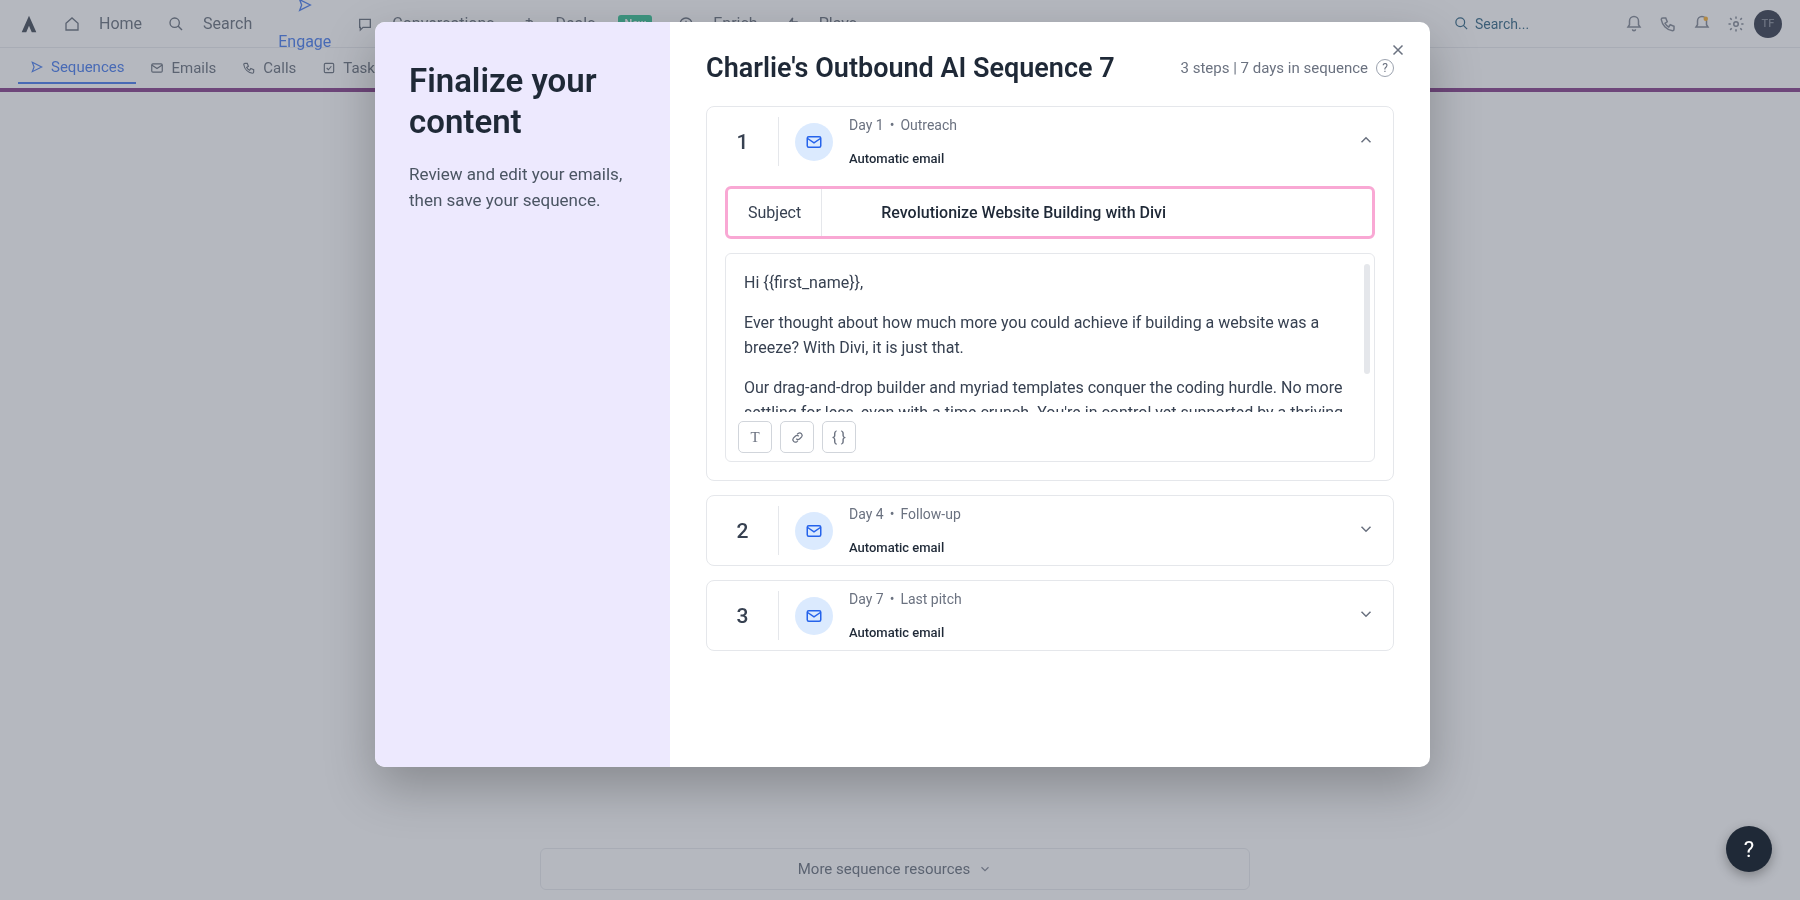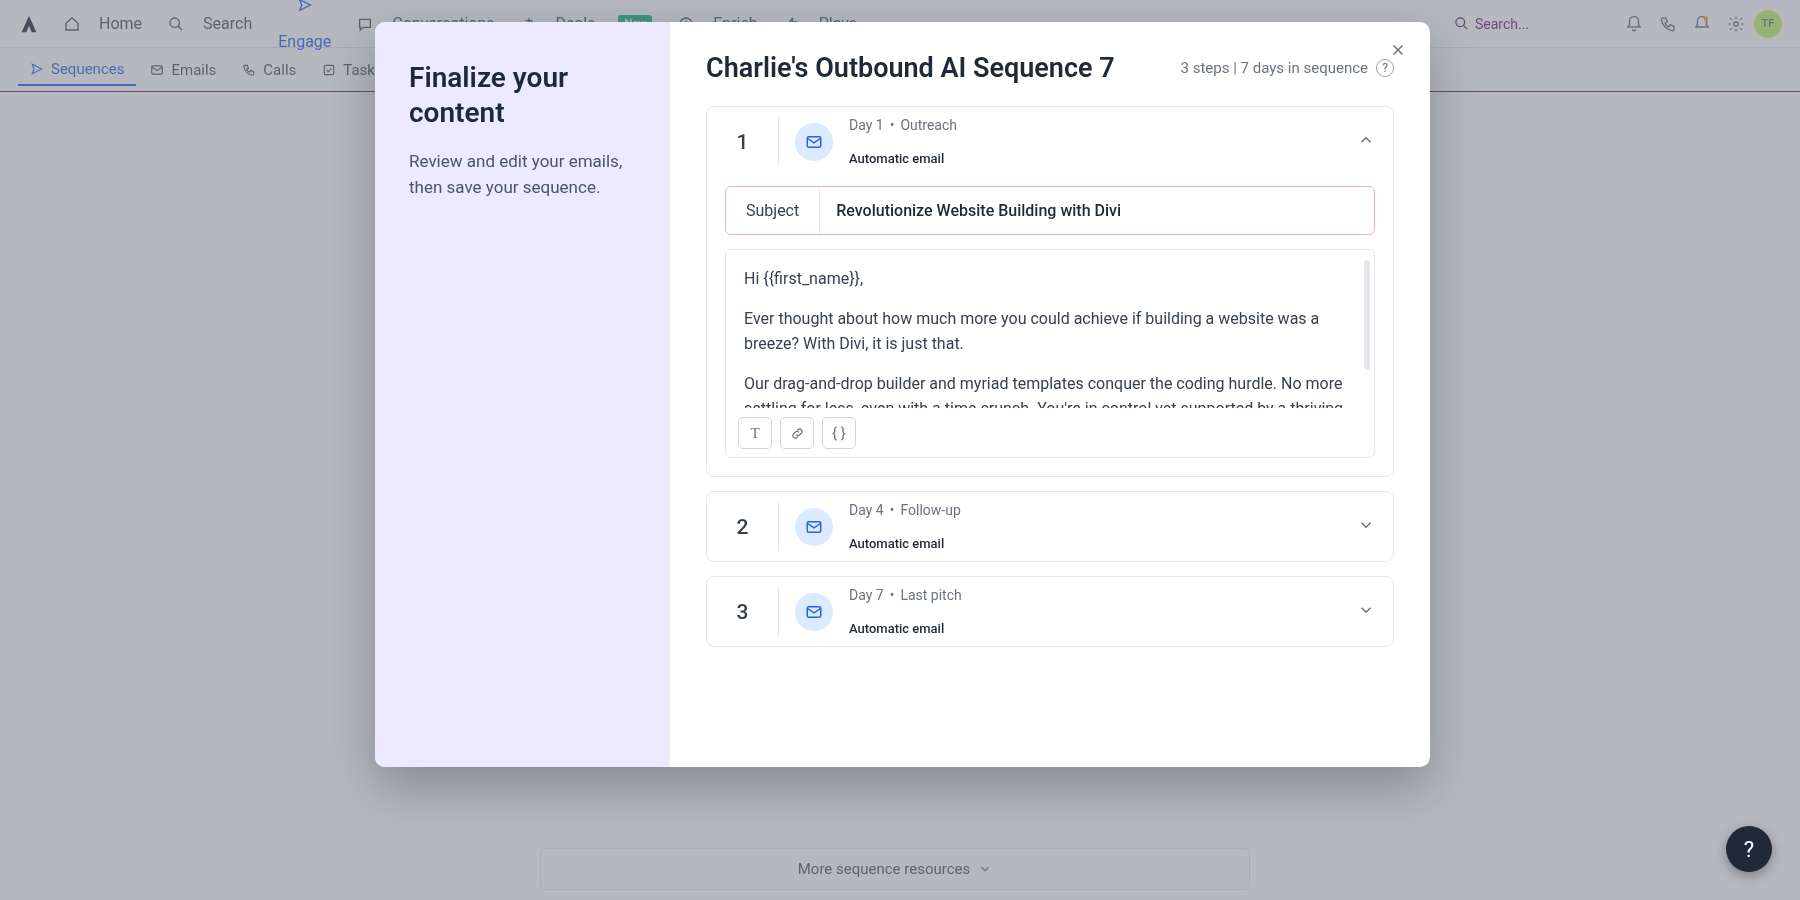--- a/index.html
+++ b/index.html
@@ -6,42 +6,42 @@
 body { background:#fff; color:#1f2937; overflow:hidden; width:1800px; height:900px; position:relative; }
 
 
 .topnav { height:48px; display:flex; align-items:center; padding:0 18px; border-bottom:1px solid #e5e7eb; gap:2px; }
 .logo { width:22px; height:22px; margin-right:10px; }
 .nav-item { display:flex; align-items:center; gap:19px; padding:6px 12px; font-size:16px; color:#4b5563; cursor:pointer; border-radius:4px; }
 .nav-item.active { color:#2563eb;flex-direction:column; }
 .nav-item svg { width:16px; height:16px; stroke:currentColor; fill:none; stroke-width:2; }
 .nav-badge { background:#10b981; color:#fff; font-size:11px; padding:2px 6px; border-radius:3px; margin-left:4px; font-weight:600; }
 .nav-spacer { flex:1; }
-.search-box { display:flex; align-items:center; gap:6px; color:#701a75; font-size:14px; padding:4px 8px; min-width:170px;text-align:center; }
+.search-box { display:flex; align-items:center; gap:6px; color:#0c4a6e; font-size:14px; padding:4px 8px; min-width:170px;text-align:center; }
 .icon-btn { width:32px; height:32px; display:flex; align-items:center; justify-content:center; color:#6b7280; cursor:pointer; }
 .icon-btn svg { width:18px; height:18px; stroke:currentColor; fill:none; stroke-width:2; }
-.avatar { width:28px; height:28px; border-radius:50%; background:#bef264; color:#6b7280; font-size:11px; display:flex; align-items:center; justify-content:center; font-weight:500; }
-
-
-.subnav { height:44px; display:flex; align-items:center; padding:0 18px; gap:2px; border-bottom:1px solid #701a75; }
+.avatar { width:28px; height:28px; border-radius:50%; background:#0f172a; color:#6b7280; font-size:11px; display:flex; align-items:center; justify-content:center; font-weight:500; }
+
+
+.subnav { height:44px; display:flex; align-items:center; padding:0 18px; gap:2px; border-bottom:4px solid #701a75; }
 .sub-item { display:flex; align-items:center; gap:7px; padding:6px 12px; font-size:15px; color:#4b5563; cursor:pointer; }
 .sub-item.active { color:#2563eb; border-bottom:2px solid #2563eb; }
 .sub-item svg { width:14px; height:14px; stroke:currentColor; fill:none; stroke-width:2; }
 
 
 .more-resources { position:absolute; left:540px; top:848px; width:710px; height:42px; border:1px solid #e5e7eb; border-radius:6px; display:flex; align-items:center; justify-content:center; gap:8px; color:#4b5563; font-size:15px; }
 
 
 .overlay { position:absolute; inset:0; background:rgba(107,114,128,0.5); }
 
 
 .modal { position:absolute; left:375px; top:22px; width:1055px; height:745px; background:#fff; border-radius:10px; box-shadow:0 20px 50px rgba(0,0,0,.25); display:flex; flex-direction:column; overflow:hidden; }
 .modal-body { display:flex; flex:1; overflow:hidden; }
 .side-panel { width:295px; background:#ede9fe; padding:38px 34px; }
-.side-title { font-size:28px; font-weight:600; color:#1f2937; line-height:1.25; margin-bottom:18px; }
+.side-title { font-size:33px; font-weight:600; color:#1f2937; line-height:1.25; margin-bottom:18px; }
 .side-desc { font-size:17px; color:#4b5563; line-height:1.55; }
 
 .main-panel { flex:1; padding:30px 36px 10px 36px; position:relative; overflow:hidden; }
 .close-btn { position:absolute; top:14px; right:18px; width:28px; height:28px; display:flex; align-items:center; justify-content:center; color:#6b7280; cursor:pointer; }
 .close-btn svg { width:18px; height:18px; stroke:currentColor; stroke-width:2; fill:none; }
 
 .seq-header { display:flex; align-items:center; justify-content:space-between; margin-bottom:22px; }
 .seq-title { font-size:27px; font-weight:600; }
 .seq-meta { display:flex; align-items:center; gap:8px; font-size:15px; color:#6b7280; }
 .help-circle { width:18px; height:18px; border:1.5px solid #9ca3af; border-radius:50%; display:flex; align-items:center; justify-content:center; font-size:12px; color:#6b7280; }
@@ -51,21 +51,21 @@
 .step-num { width:72px; text-align:center; font-size:21px; font-weight:500; color:#374151; border-right:1px solid #e5e7eb; align-self:stretch; display:flex; align-items:center; justify-content:center; }
 .step-icon { width:38px; height:38px; border-radius:50%; background:#dbeafe; display:flex; align-items:center; justify-content:center; margin:0 16px; }
 .step-icon svg { width:18px; height:18px; stroke:#2563eb; fill:none; stroke-width:2; }
 .step-info { flex:1; }
 .step-top { font-size:14px; color:#6b7280; }
 .step-top .dot { margin:0 6px; }
 .step-type { font-size:13px; color:#1f2937; font-weight:500; margin-top:18px; }
 .chev { color:#6b7280; }
 .chev svg { width:18px; height:18px; stroke:currentColor; fill:none; stroke-width:2; }
 
-.subject-row { display:flex; border:1px solid #f9a8d4; border-radius:6px; margin:10px 18px 0 18px; overflow:hidden; }
+.subject-row { display:flex; border:3px solid #f9a8d4; border-radius:6px; margin:10px 18px 0 18px; overflow:hidden;gap:43px; }
 .subject-label { padding:14px 20px; font-size:16px; color:#374151; border-right:1px solid #e5e7eb; }
 .subject-val { padding:14px 16px; font-size:16px; font-weight:500; flex:1; }
 
 .body-box { border:1px solid #e5e7eb; border-radius:6px; margin:14px 18px 18px 18px; }
 .body-text { padding:16px 18px 4px 18px; font-size:16px; color:#374151; line-height:1.6; height:158px; overflow:hidden; position:relative; }
 .body-text p { margin-bottom:14px; }
 .scroll-ind { position:absolute; right:4px; top:10px; width:6px; height:110px; background:#e5e7eb; border-radius:3px; }
 .toolbar { display:flex; gap:8px; padding:8px 12px; border-top:1px solid transparent; }
 .tl-btn { width:34px; height:32px; border:1px solid #d1d5db; border-radius:5px; display:flex; align-items:center; justify-content:center; color:#6b7280; font-size:15px; cursor:pointer; }
 .tl-btn svg { width:15px; height:15px; stroke:currentColor; fill:none; stroke-width:2; }

